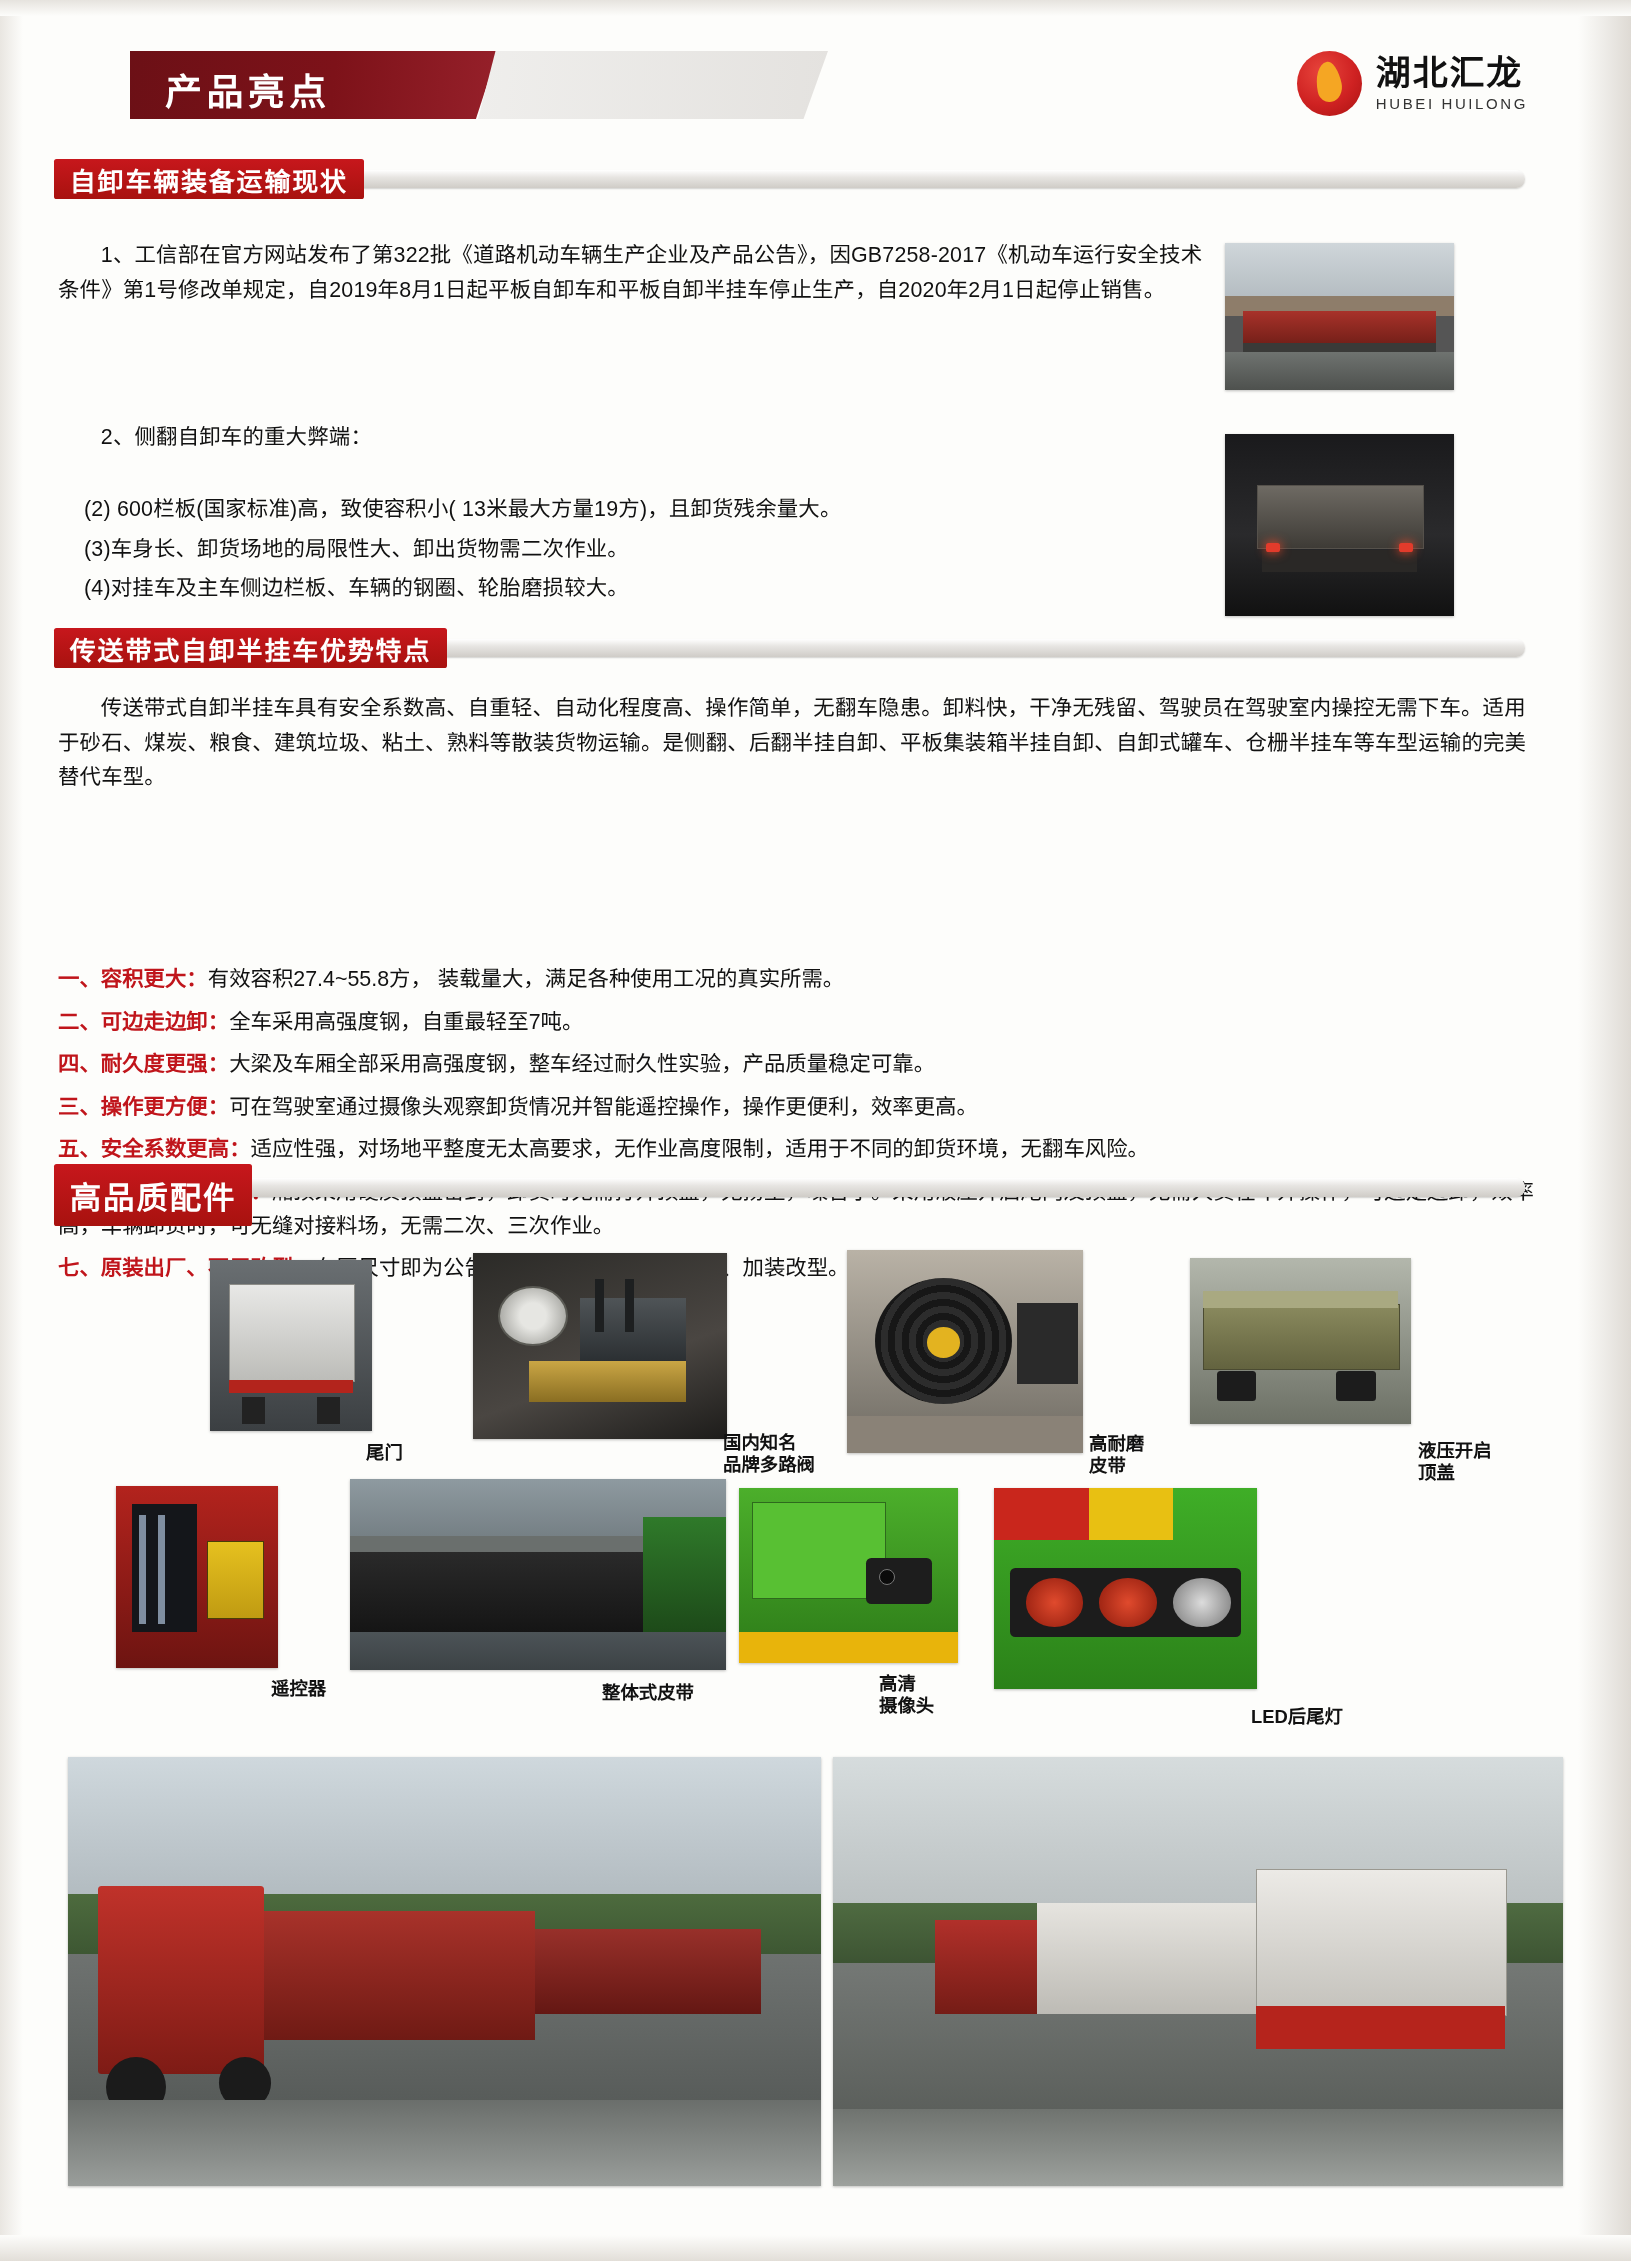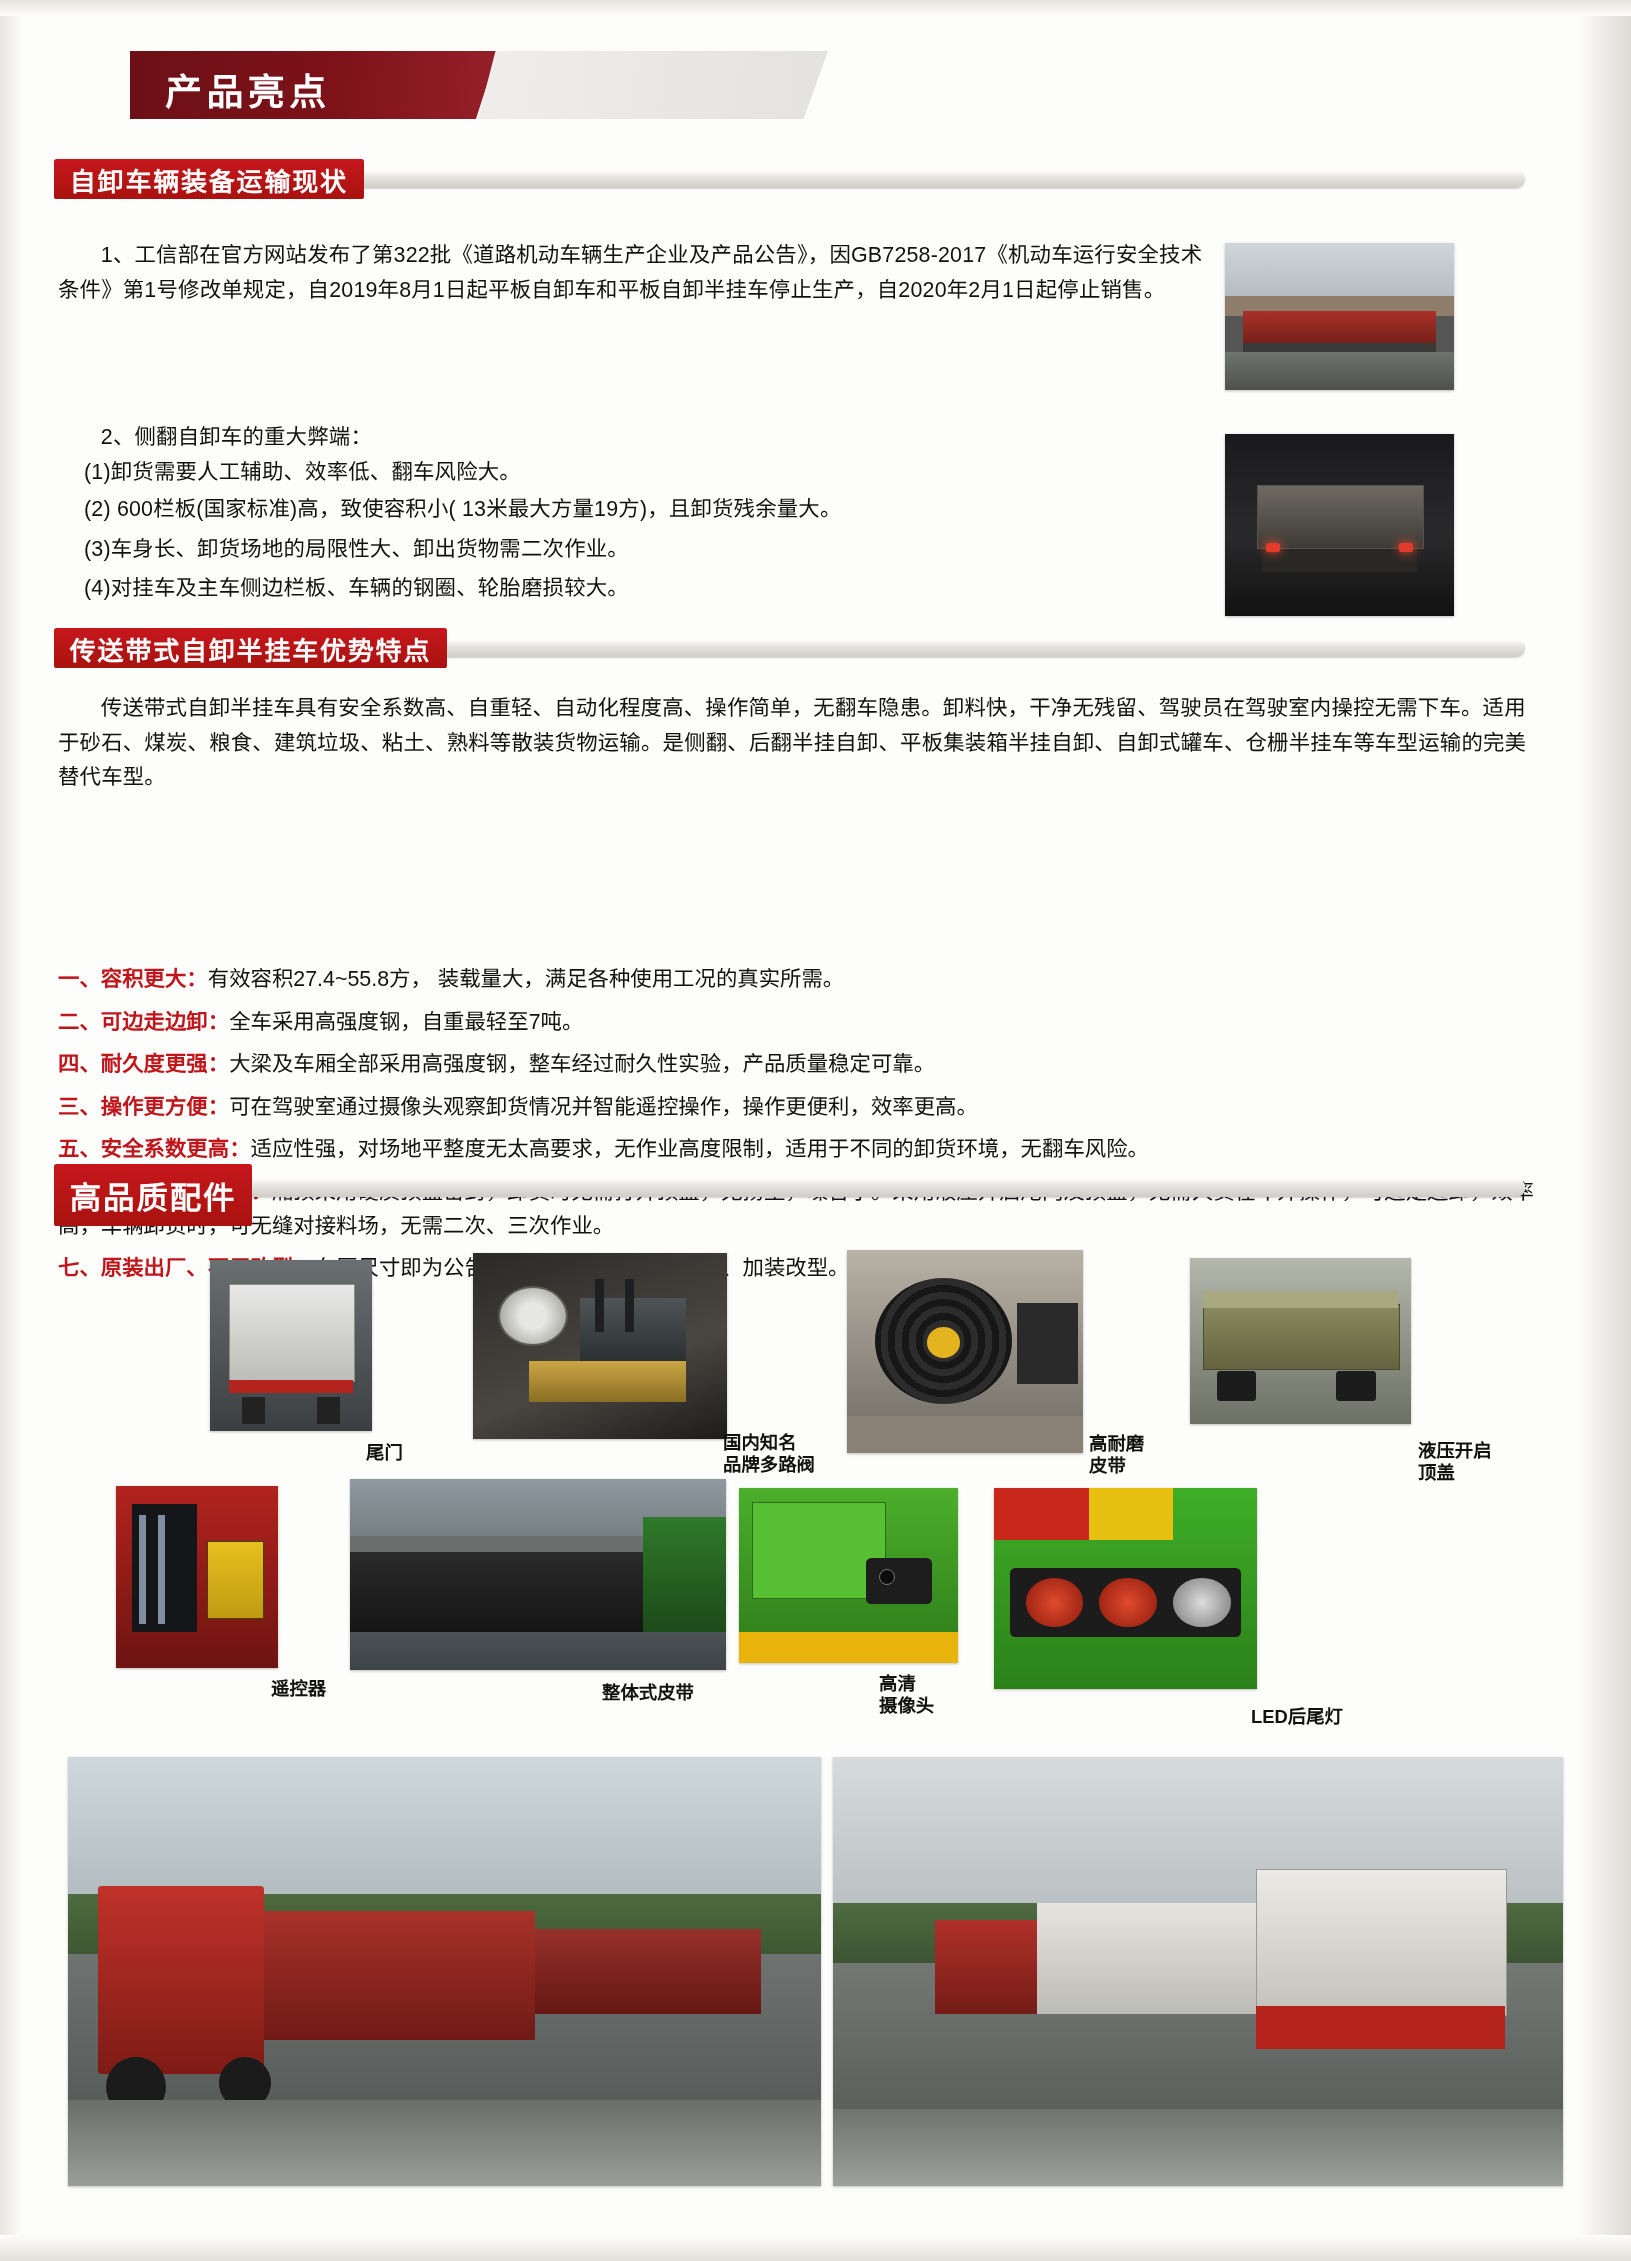--- a/index.html
+++ b/index.html
@@ -210,31 +210,37 @@
   <div class="page-edge-right"></div>
   <div class="page-edge-top"></div>
   <div class="page-edge-bottom"></div>
 
   <div class="header-band">
     <div class="dark"></div>
     <div class="light"></div>
     <div class="header-title">产品亮点</div>
   </div>
 
+  <div class="logo-wrap">
+    <div class="logo-mark"></div>
+    <div>
+      <div class="logo-text-cn">湖北汇龙</div>
+      <div class="logo-text-en">HUBEI HUILONG</div>
+    </div>
+  </div>
 
   <div class="section-bar" style="left:54px; top:159px; width:1488px;">
     <div class="rail" style="left:17.5px; width:1453px;"></div>
     <div class="tab">
       <span>自卸车辆装备运输现状</span>
     </div>
   </div>
 
   <div class="para indent" style="left:58px; top:238px; width:1146px;">1、工信部在官方网站发布了第322批《道路机动车辆生产企业及产品公告》，因GB7258-2017《机动车运行安全技术条件》第1号修改单规定，自2019年8月1日起平板自卸车和平板自卸半挂车停止生产，自2020年2月1日起停止销售。</div>
   <div class="para indent" style="left:58px; top:420px; width:1146px;">2、侧翻自卸车的重大弊端：</div>
-  <div class="para" style="left:84px; top:455px; width:1146px;">(1)卸货需要人工辅助、效率低、翻车风险大。</div>
   <div class="para" style="left:84px; top:492px; width:1146px;">(2) 600栏板(国家标准)高，致使容积小( 13米最大方量19方)，且卸货残余量大。</div>
   <div class="para" style="left:84px; top:532px; width:1146px;">(3)车身长、卸货场地的局限性大、卸出货物需二次作业。</div>
   <div class="para" style="left:84px; top:571px; width:1146px;">(4)对挂车及主车侧边栏板、车辆的钢圈、轮胎磨损较大。</div>
 
   <div class="photo" style="left:1225px; top:243px; width:229px; height:147px;">
     <div class="sky" style="background:linear-gradient(180deg,#cfd6da,#aeb6bb);"></div>
     <div style="position:absolute; left:0; top:36%; width:100%; height:14%; background:#8e7d6a;"></div>
     <div style="position:absolute; left:8%; top:46%; width:84%; height:22%; background:linear-gradient(180deg,#a8322a,#762019);"></div>
     <div style="position:absolute; left:8%; top:68%; width:84%; height:7%; background:#3a3a38;"></div>
     <div class="ground" style="height:26%; background:linear-gradient(180deg,#6f7370,#4e514e);"></div>

